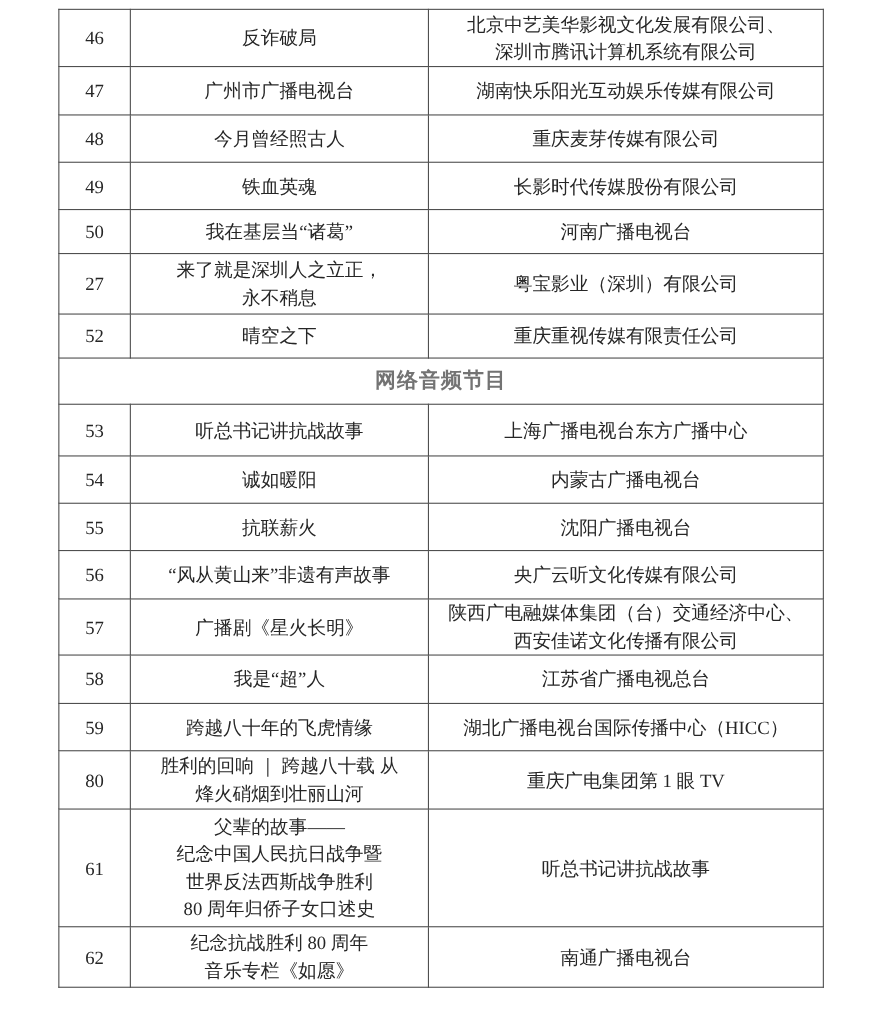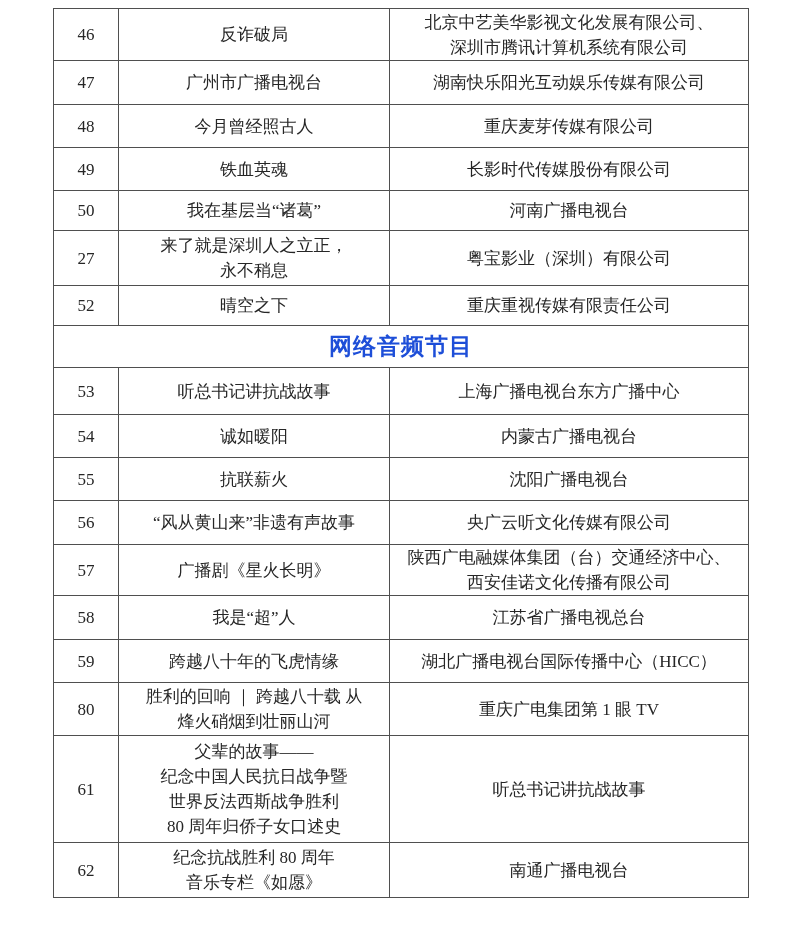--- a/index.html
+++ b/index.html
@@ -31,22 +31,22 @@
     color: #262626;
     font-size: 17px;
     line-height: 25px;
     white-space: pre-line;
     padding: 0 4px;
     overflow: hidden;
   }
   td.section {
     font-family: "Liberation Sans", "DejaVu Sans", sans-serif;
     font-weight: 700;
-    font-size: 23px;
-    color: #1d4ed8;
+    font-size: 19px;
+    color: #737373;
     letter-spacing: 1px;
   }
 </style>
 </head>
 <body>
 
 <div class="page">
   <table class="program-table">
     <colgroup>
       <col class="col-no">

